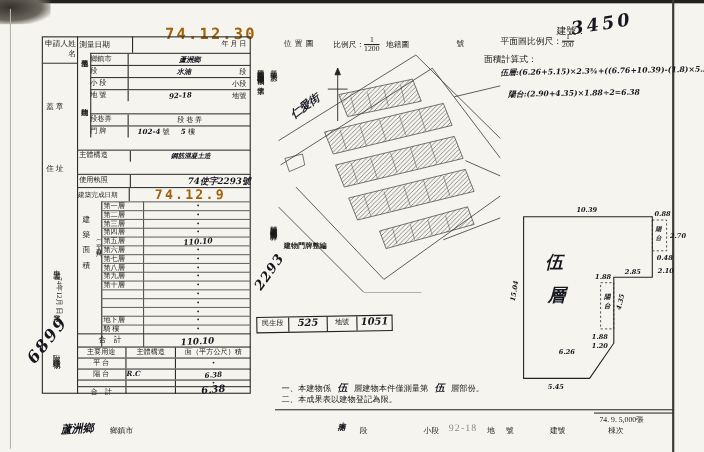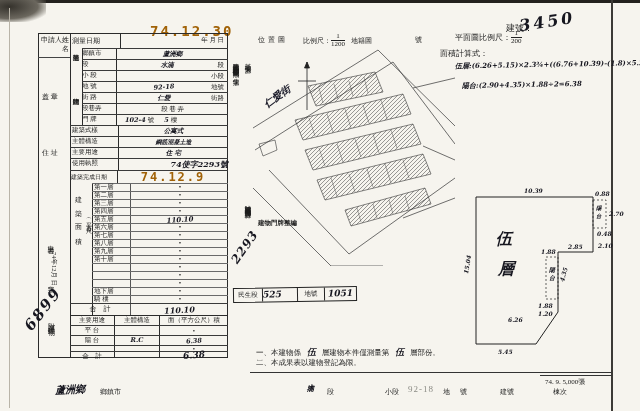--- a/index.html
+++ b/index.html
@@ -75,48 +75,35 @@
     <div class="tiny" style="padding-right:4px;">小段</div>
   </div>
   <div class="abs row" style="left:82px;top:81px;width:146px;height:11px;">
     <div class="tiny" style="width:34px;border-right:1px solid #2b2b2b;height:100%;">地  號</div>
     <div class="hand tiny" style="flex:1;text-align:center;transform:rotate(-4deg);">92-18</div>
     <div class="tiny" style="padding-right:4px;">地號</div>
   </div>
 
   <div class="abs vtext tiny" style="left:71px;top:93px;height:44px;letter-spacing:0;">建物門牌</div>
   <div class="abs" style="left:82px;top:92px;width:1px;height:33px;background:#2b2b2b;"></div>
-  <div class="abs row" style="left:82px;top:92px;width:146px;height:11px;">
-    <div class="tiny" style="width:34px;border-right:1px solid #2b2b2b;height:100%;">街  路</div>
-    <div class="hand tiny" style="flex:1;text-align:center;">仁愛</div>
-    <div class="tiny" style="padding-right:4px;">街路</div>
-  </div>
   <div class="abs row" style="left:82px;top:103px;width:146px;height:11px;">
     <div class="tiny" style="width:34px;border-right:1px solid #2b2b2b;height:100%;">段巷弄</div>
     <div class="tiny" style="flex:1;text-align:center;">段  巷  弄</div>
   </div>
   <div class="abs row" style="left:82px;top:114px;width:146px;height:11px;">
     <div class="tiny" style="width:34px;border-right:1px solid #2b2b2b;height:100%;">門  牌</div>
     <div class="hand tiny" style="margin-left:8px;">102-4</div>
     <div class="tiny" style="margin-left:2px;">號</div>
     <div class="hand tiny" style="margin-left:10px;">5</div>
     <div class="tiny" style="margin-left:2px;">樓</div>
   </div>
 
-  <div class="abs row" style="left:70px;top:125px;width:158px;height:11px;">
-    <div class="tiny" style="width:46px;padding-left:2px;border-right:1px solid #2b2b2b;height:100%;">建築式樣</div>
-    <div class="hand tiny" style="flex:1;text-align:center;">公寓式</div>
-  </div>
   <div class="abs row" style="left:70px;top:136px;width:158px;height:11px;">
     <div class="tiny" style="width:46px;padding-left:2px;border-right:1px solid #2b2b2b;height:100%;">主體構造</div>
     <div class="hand" style="flex:1;text-align:center;font-size:6px;">鋼筋混凝土造</div>
-  </div>
-  <div class="abs row" style="left:70px;top:147px;width:158px;height:11px;">
-    <div class="tiny" style="width:46px;padding-left:2px;border-right:1px solid #2b2b2b;height:100%;">主要用途</div>
-    <div class="hand tiny" style="flex:1;text-align:center;">住  宅</div>
   </div>
   <div class="abs row" style="left:70px;top:158px;width:158px;height:12px;">
     <div class="tiny" style="width:46px;padding-left:2px;border-right:1px solid #2b2b2b;height:100%;">使用執照</div>
     <div class="hand" style="flex:1;text-align:right;font-size:8px;">74使字2293號</div>
   </div>
   <div class="abs row" style="left:70px;top:170px;width:158px;height:13px;">
     <div style="width:46px;padding-left:1px;border-right:1px solid #2b2b2b;height:100%;font-size:6px;display:flex;align-items:center;">建築完成日期</div>
     <div class="stampnum" style="flex:1;text-align:center;font-size:12px;letter-spacing:2px;">74.12.9</div>
   </div>
 
@@ -197,21 +184,21 @@
     <div class="tiny" style="width:44px;text-align:center;border-right:1px solid #2b2b2b;height:100%;">主體構造</div>
     <div class="tiny" style="flex:1;text-align:center;">面（平方公尺）積</div>
   </div>
   <div class="abs row" style="left:70px;top:325px;width:158px;height:10px;">
     <div class="tiny" style="width:44px;text-align:center;border-right:1px solid #2b2b2b;height:100%;">平  台</div>
     <div class="tiny" style="width:44px;text-align:center;border-right:1px solid #2b2b2b;height:100%;"></div>
     <div class="tiny" style="flex:1;text-align:center;">•</div>
   </div>
   <div class="abs row" style="left:70px;top:335px;width:158px;height:10px;">
     <div class="tiny" style="width:44px;text-align:center;border-right:1px solid #2b2b2b;height:100%;">陽  台</div>
-    <div class="hand tiny" style="width:44px;text-align:center;border-right:1px solid #2b2b2b;height:100%;">R.C</div>
+    <div class="hand tiny" style="width:44px;text-align:left;border-right:1px solid #2b2b2b;height:100%;">R.C</div>
     <div class="hand tiny" style="flex:1;text-align:center;transform:rotate(-4deg);">6.38</div>
   </div>
   <div class="abs row" style="left:70px;top:345px;width:158px;height:6px;">
     <div class="tiny" style="width:44px;border-right:1px solid #2b2b2b;height:100%;"></div>
     <div class="tiny" style="width:44px;border-right:1px solid #2b2b2b;height:100%;"></div>
     <div class="tiny" style="flex:1;text-align:center;line-height:5px;">•</div>
   </div>
   <div class="abs row" style="left:70px;top:351px;width:158px;height:7px;">
     <div class="tiny" style="width:44px;text-align:center;border-right:1px solid #2b2b2b;height:100%;">合　計</div>
     <div class="tiny" style="width:44px;border-right:1px solid #2b2b2b;height:100%;"></div>
@@ -296,21 +283,21 @@
         <line x1="156" y1="161" x2="152" y2="148"></line>
     </g>
 
     <text x="14" y="60" font-size="10" font-style="italic" font-weight="bold" fill="#1a1a28" transform="rotate(-36 14 60)">仁愛街</text>
   </svg>
 
   <div class="abs" style="left:258px;top:219px;font-size:6.5px;font-weight:bold;">建物門牌整編</div>
 
   <div class="abs" style="left:233px;top:287px;width:124px;height:15px;border:1.5px solid #222;display:flex;transform:rotate(-1deg);background:#f6f4ee;box-sizing:border-box;">
     <div style="width:28px;font-size:6.5px;border-right:1px solid #222;text-align:center;line-height:12px;">民生段</div>
-    <div class="hand" style="width:34px;font-size:9px;border-right:1px solid #222;text-align:left;line-height:12px;">525</div>
+    <div class="hand" style="width:34px;font-size:9px;border-right:1px solid #222;text-align:center;line-height:12px;">525</div>
     <div style="width:26px;font-size:6.5px;border-right:1px solid #222;text-align:center;line-height:12px;">地號</div>
     <div class="hand" style="flex:1;font-size:9px;text-align:center;line-height:12px;">1051</div>
   </div>
 
   <div class="abs" style="left:256px;top:346px;font-size:7.5px;white-space:nowrap;">
     <span>一、本建物係</span>
     <span class="hand" style="font-size:9px;margin:0 4px;">伍</span>
     <span>層建物本件僅測量第</span>
     <span class="hand" style="font-size:9px;margin:0 4px;">伍</span>
     <span>層部份。</span>

